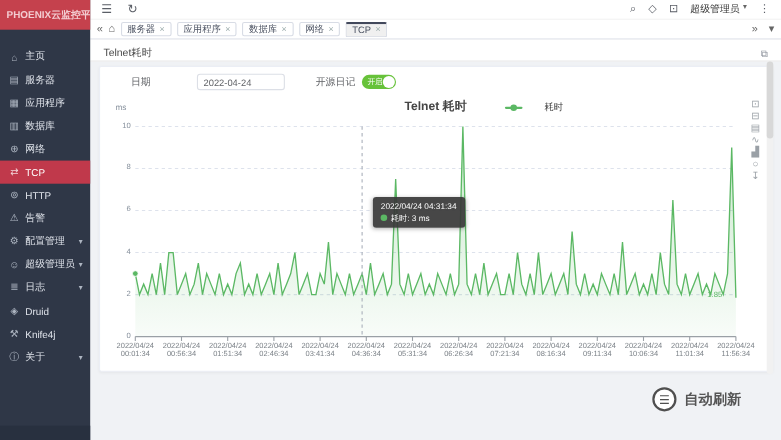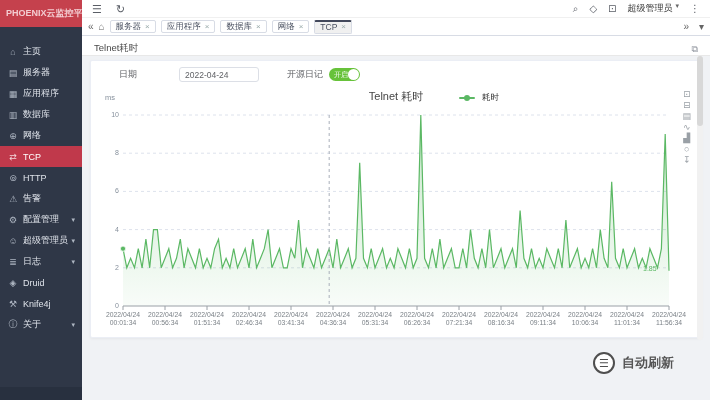--- a/index.html
+++ b/index.html
@@ -51,23 +51,23 @@
   .f-label { margin-right:18px; }
   .date-input { width:80px; height:15px; border:1px solid #dcdfe6; border-radius:3px; font-size:8.5px;
     color:#606266; padding:0 5px; outline:none; font-family:inherit;margin-left:24px; }
   .auto-label { margin-left:28px; margin-right:6px; }
   .switch { position:relative; width:31px; height:13px; border-radius:7px; background:#67c23a; cursor:pointer;
     color:#fff; font-size:7px; line-height:13px; padding-left:5px; }
   .switch .knob { position:absolute; top:1px; right:1px; width:11px; height:11px; border-radius:50%; background:#fff; }
 
   
   .chart { position:absolute; top:26px; left:0; right:0; bottom:0; --g:#5bb864; }
-  .c-title { position:absolute; top:2px; left:0; right:0; text-align:center; font-size:11px; font-weight:normal; color:#464646; }
+  .c-title { position:absolute; top:2px; left:0; right:0; text-align:center; font-size:11px; font-weight:bold; color:#464646; }
   .c-subtitle { position:absolute; top:16px; left:0; right:0; text-align:center; font-size:7.5px; color:#9ca3af; }
-  .legend { position:absolute; top:5px; left:368px; display:flex; align-items:center; gap:7px; cursor:pointer; }
+  .legend { position:absolute; top:5px; left:368px; display:flex; align-items:center; gap:20px; cursor:pointer; }
   .lmark { position:relative; width:16px; height:6px; }
   .lmark::before { content:''; position:absolute; left:0; right:0; top:2px; height:2px; background:var(--g); border-radius:1px; }
   .lmark::after { content:''; position:absolute; left:5px; top:0; width:6px; height:6px; border-radius:50%; background:var(--g); }
   .legend .ltext { font-size:8.5px; color:#333; }
   .unit { position:absolute; top:6px; left:14px; font-size:7.5px; color:#86909c;text-align:right; }
   .plot { position:absolute; left:32px; top:28px; overflow:visible; }
   .ylab { position:absolute; left:2px; width:26px; text-align:right; font-size:7px; color:#86909c; }
   .xlabs { position:absolute; left:32px; top:224px; width:546px; height:20px; }
   .xlab { position:absolute; transform:translateX(-50%); text-align:center; font-size:6.8px; color:#7b8187; line-height:8px; white-space:nowrap; }
   .toolbox { position:absolute; right:10px; top:2px; display:flex; flex-direction:column; gap:1px; }
@@ -344,20 +344,26 @@
         <div class="toolbox" id="toolbox">
             <span class="tool">⊡</span>
             <span class="tool">⊟</span>
             <span class="tool">▤</span>
             <span class="tool">∿</span>
             <span class="tool">▟</span>
             <span class="tool">○</span>
             <span class="tool">↧</span>
           </div>
 
+        <div class="tooltip" id="tooltip" style="left: 248.182px;">
+          <div>2022/04/24 04:31:34</div>
+          <div>
+            <span class="tip-dot"></span><span>耗时: 3 ms</span>
+          </div>
+        </div>
 
         <div class="end-label">1.85</div>
       </div>
     </div>
 
     <div class="watermark">
       <span class="wm-circle">
           <span>☰</span>
         </span>
       <span class="wm-text">自动刷新</span>

